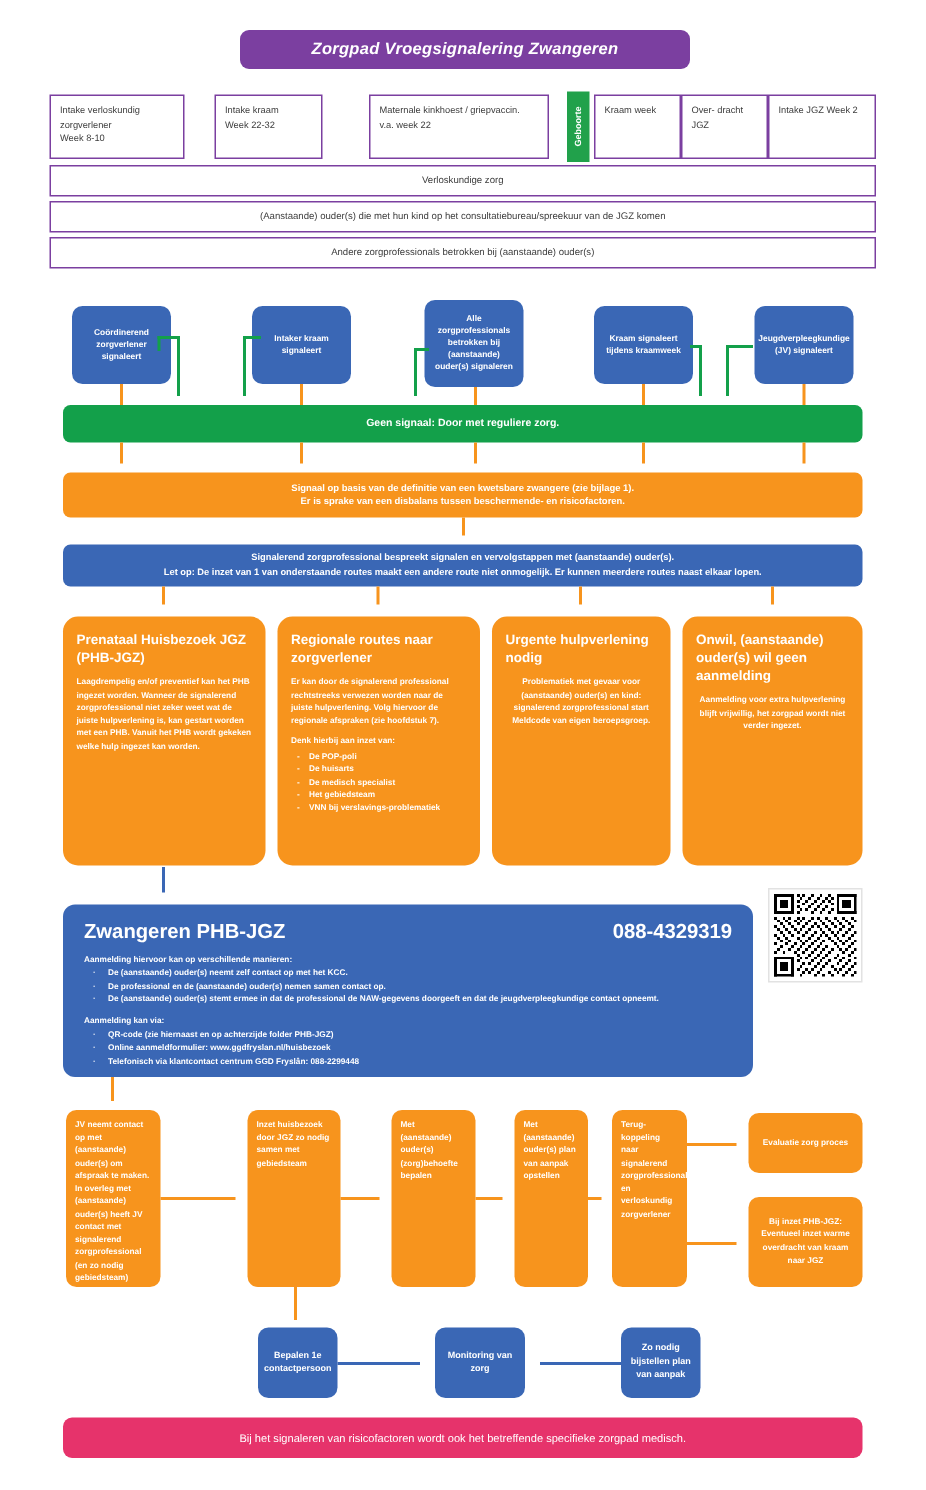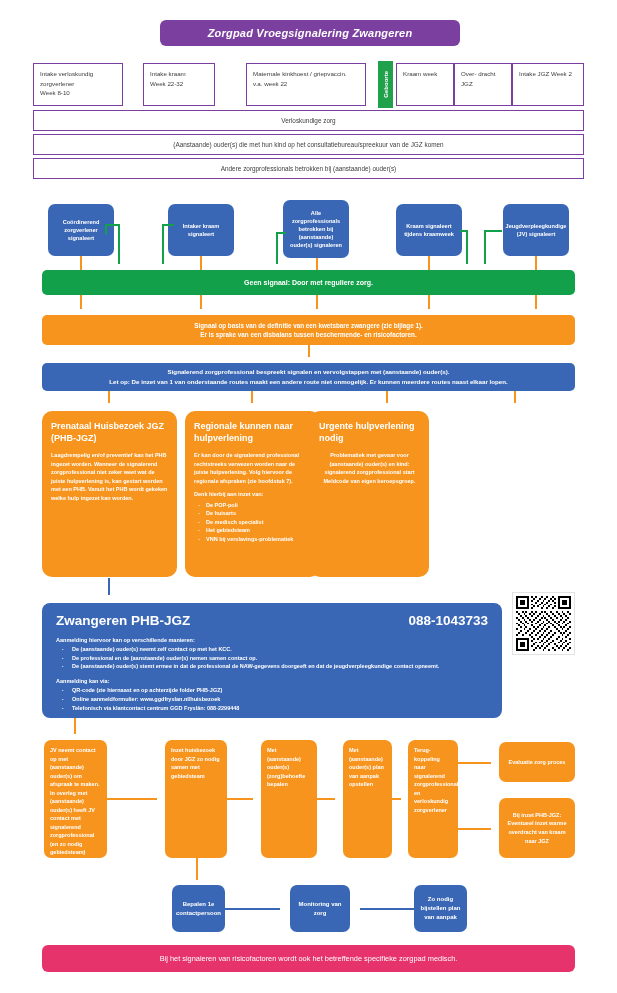--- a/index.html
+++ b/index.html
@@ -143,21 +143,21 @@
     line-height: 1.55;
     padding-left: 12px;
     position: relative;
   }
   .route ul li::before {
     content: "-";
     position: absolute; left: 4px;
   }
   .route-1 { left: 42px; width: 135px; height: 166px; }
   .route-2 { left: 185px; width: 135px; height: 166px; }
-  .route-3 { left: 310px; width: 119px; height: 166px; }
+  .route-3 { left: 328px; width: 119px; height: 166px; }
   .route-4 { left: 455px; width: 120px; height: 166px; }
 
   
   .aanm {
     position: absolute; left: 42px; top: 603px; width: 460px; height: 115px;
     background: #3A67B5;
     border-radius: 8px;
     color: #fff;
     padding: 10px 14px;
   }
@@ -358,45 +358,49 @@
   <div class="arrow-d oA" style="left:383px;top:401px;border-top-width:8px;"></div>
   <div class="vline o" style="left:514px;top:391px;height:12px;"></div>
   <div class="arrow-d oA" style="left:511px;top:401px;border-top-width:8px;"></div>
 
   <div class="route route-1">
     <h3>Prenataal Huisbezoek JGZ (PHB-JGZ)</h3>
     <p>Laagdrempelig en/of preventief kan het PHB ingezet worden. Wanneer de signalerend zorgprofessional niet zeker weet wat de juiste hulpverlening is, kan gestart worden met een PHB. Vanuit het PHB wordt gekeken welke hulp ingezet kan worden.</p>
   </div>
 
   <div class="route route-2">
-    <h3>Regionale kunnen naar hulpverlening</h3>
+    <h3>Regionale routes naar zorgverlener</h3>
     <p>Er kan door de signalerend professional rechtstreeks verwezen worden naar de juiste hulpverlening. Volg hiervoor de regionale afspraken (zie hoofdstuk 7).</p>
     <p style="margin-top:5px;">Denk hierbij aan inzet van:</p>
     <ul>
       <li>De POP-poli</li>
       <li>De huisarts</li>
       <li>De medisch specialist</li>
       <li>Het gebiedsteam</li>
       <li>VNN bij verslavings-problematiek</li>
     </ul>
   </div>
 
   <div class="route route-3">
     <h3>Urgente hulpverlening nodig</h3>
     <p style="text-align:center;">Problematiek met gevaar voor (aanstaande) ouder(s) en kind: signalerend zorgprofessional start Meldcode van eigen beroepsgroep.</p>
   </div>
 
+  <div class="route route-4">
+    <h3>Onwil, (aanstaande) ouder(s) wil geen aanmelding</h3>
+    <p style="text-align:center;">Aanmelding voor extra hulpverlening blijft vrijwillig, het zorgpad wordt niet verder ingezet.</p>
+  </div>
 
   <div class="vline b" style="left:108px;top:578px;height:17px;"></div>
   <div class="arrow-d bA" style="left:105px;top:593px;border-top-width:8px;"></div>
 
   <div class="aanm">
     <div class="aanm-head">
       <div class="t">Zwangeren PHB-JGZ</div>
-      <div class="tel">088-1043733</div>
+      <div class="tel">088-4329319</div>
     </div>
     <div class="aanm-body">
       <div class="lead">Aanmelding hiervoor kan op verschillende manieren:</div>
       <ul>
         <li>De (aanstaande) ouder(s) neemt zelf contact op met het KCC.</li>
         <li>De professional en de (aanstaande) ouder(s) nemen samen contact op.</li>
         <li>De (aanstaande) ouder(s) stemt ermee in dat de professional de NAW-gegevens doorgeeft en dat de jeugdverpleegkundige contact opneemt.</li>
       </ul>
       <div class="lead">Aanmelding kan via:</div>
       <ul>

